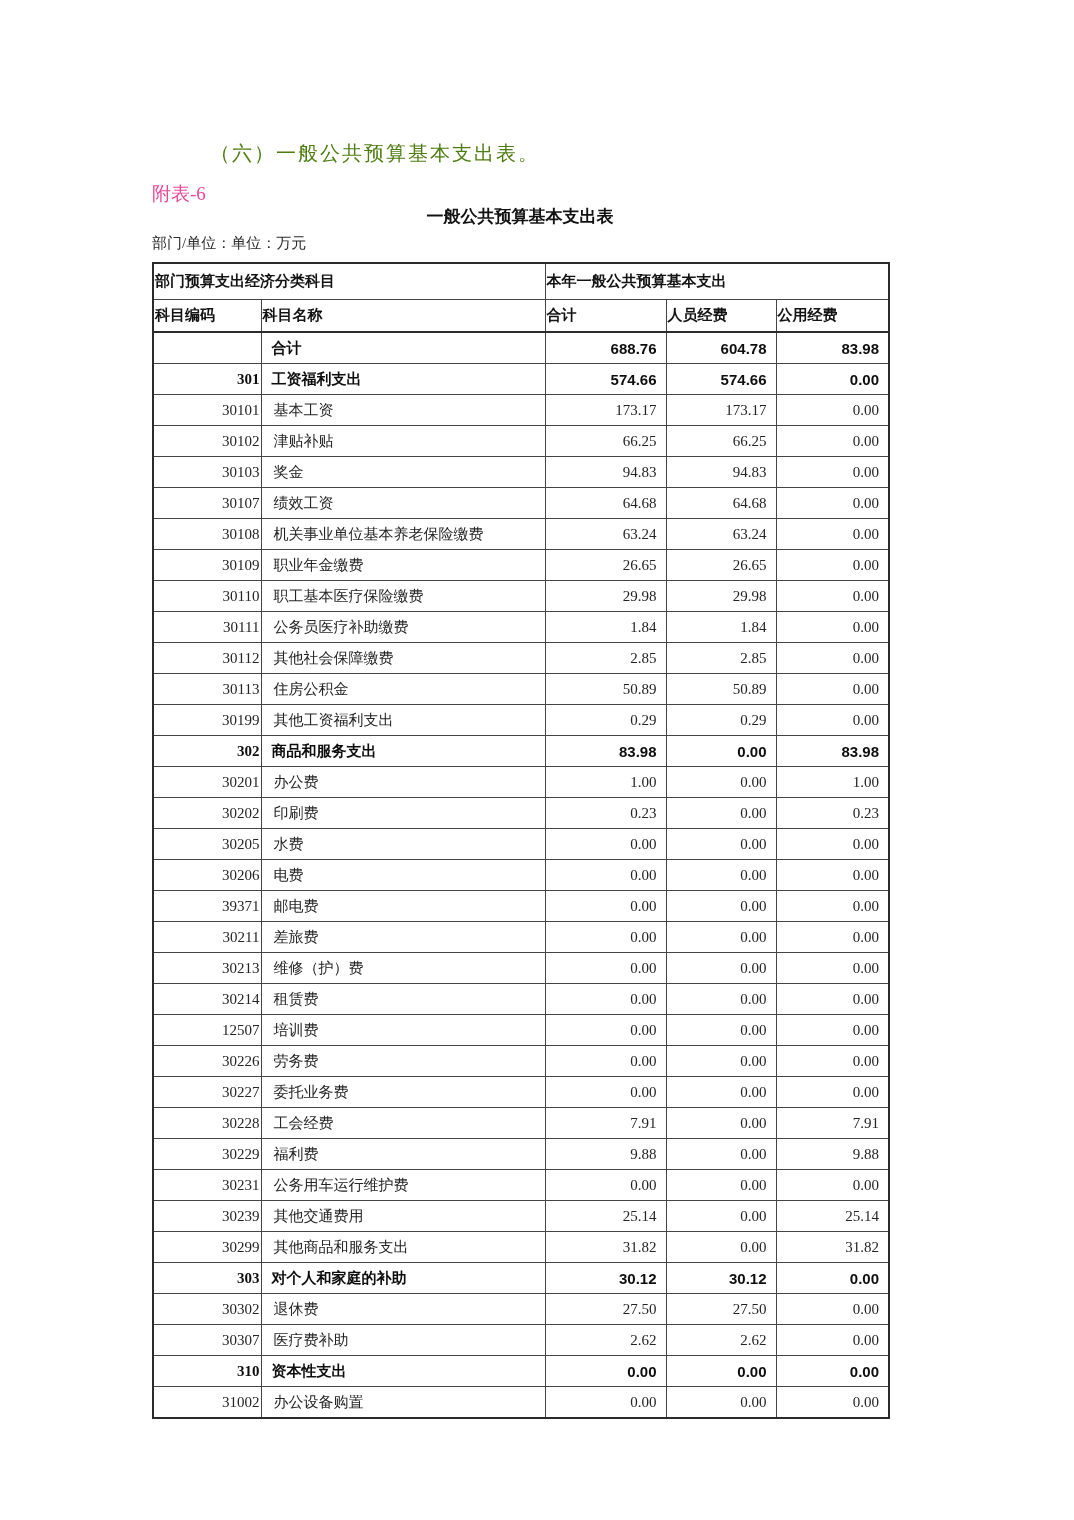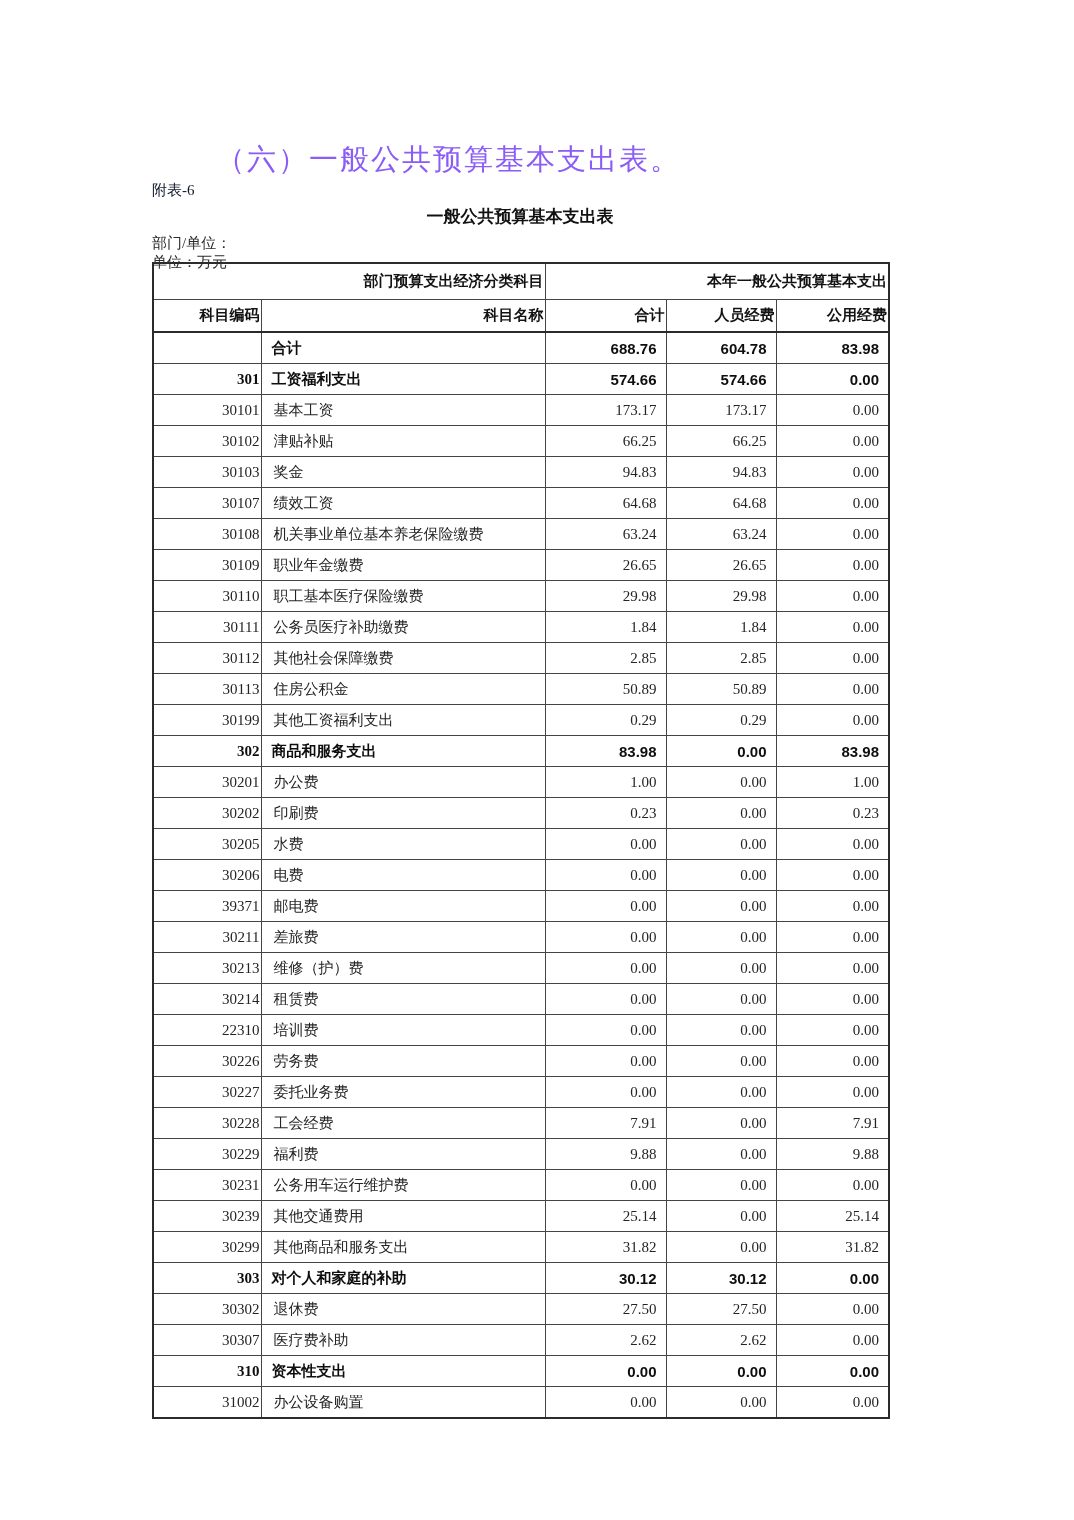--- a/index.html
+++ b/index.html
@@ -10,34 +10,34 @@
   .page {
     position: relative;
     width: 1074px;
     height: 1520px;
     background: #ffffff;
     color: #1f1f1f;
     overflow: hidden;
   }
   .section-heading {
     position: absolute;
-    left: 216px;
+    left: 210px;
     top: 140px;
-    font-size: 29px;
+    font-size: 20px;
     letter-spacing: 2px;
     font-family: "Liberation Serif", serif;
-    color: #8b5cf6;
+    color: #4d7c0f;
     white-space: nowrap;
   }
   .appendix-label {
     position: absolute;
     left: 152px;
     top: 181px;
-    font-size: 15px;
-    color: #0f172a;
+    font-size: 19px;
+    color: #ec4899;
   }
   .table-title {
     position: absolute;
     left: 152px;
     top: 205px;
     width: 736px;
     text-align: center;
     font-size: 17px;
     font-weight: bold;
     font-family: "Liberation Sans", sans-serif;
@@ -45,21 +45,20 @@
   }
   .meta-row {
     position: absolute;
     left: 152px;
     top: 234px;
     width: 736px;
     display: flex;
     justify-content: flex-start;
     font-size: 15px;
     color: #2a2a2a;
-    flex-direction: column;
   }
   table.budget {
     position: absolute;
     left: 152px;
     top: 262px;
     width: 736px;
     border-collapse: collapse;
     table-layout: fixed;
     border: 2px solid #2b2b2b;
   }
@@ -67,21 +66,21 @@
     border: 1px solid #454545;
     overflow: hidden;
     white-space: nowrap;
     vertical-align: middle;
   }
   table.budget th {
     font-family: "Liberation Sans", sans-serif;
     font-weight: bold;
     font-size: 15px;
     color: #131313;
-    text-align: right;
+    text-align: left;
     margin-top: 8px;
   }
   tr.hdr1 th { height: 33px; }
   tr.hdr2 th { height: 29px; border-bottom: 2px solid #2b2b2b; }
   table.budget td {
     height: 28px;
     font-size: 15px;
     color: #242424;
   }
   td.cell-code { text-align: right; padding-left: 26px; font-family: "Liberation Serif", serif; }
@@ -287,21 +286,21 @@
           <td class="cell-num">0.00</td>
         </tr>
         <tr class="row-detail">
           <td class="cell-code">30214</td>
           <td class="cell-name">租赁费</td>
           <td class="cell-num">0.00</td>
           <td class="cell-num">0.00</td>
           <td class="cell-num">0.00</td>
         </tr>
         <tr class="row-detail">
-          <td class="cell-code">22310</td>
+          <td class="cell-code">12507</td>
           <td class="cell-name">培训费</td>
           <td class="cell-num">0.00</td>
           <td class="cell-num">0.00</td>
           <td class="cell-num">0.00</td>
         </tr>
         <tr class="row-detail">
           <td class="cell-code">30226</td>
           <td class="cell-name">劳务费</td>
           <td class="cell-num">0.00</td>
           <td class="cell-num">0.00</td>

